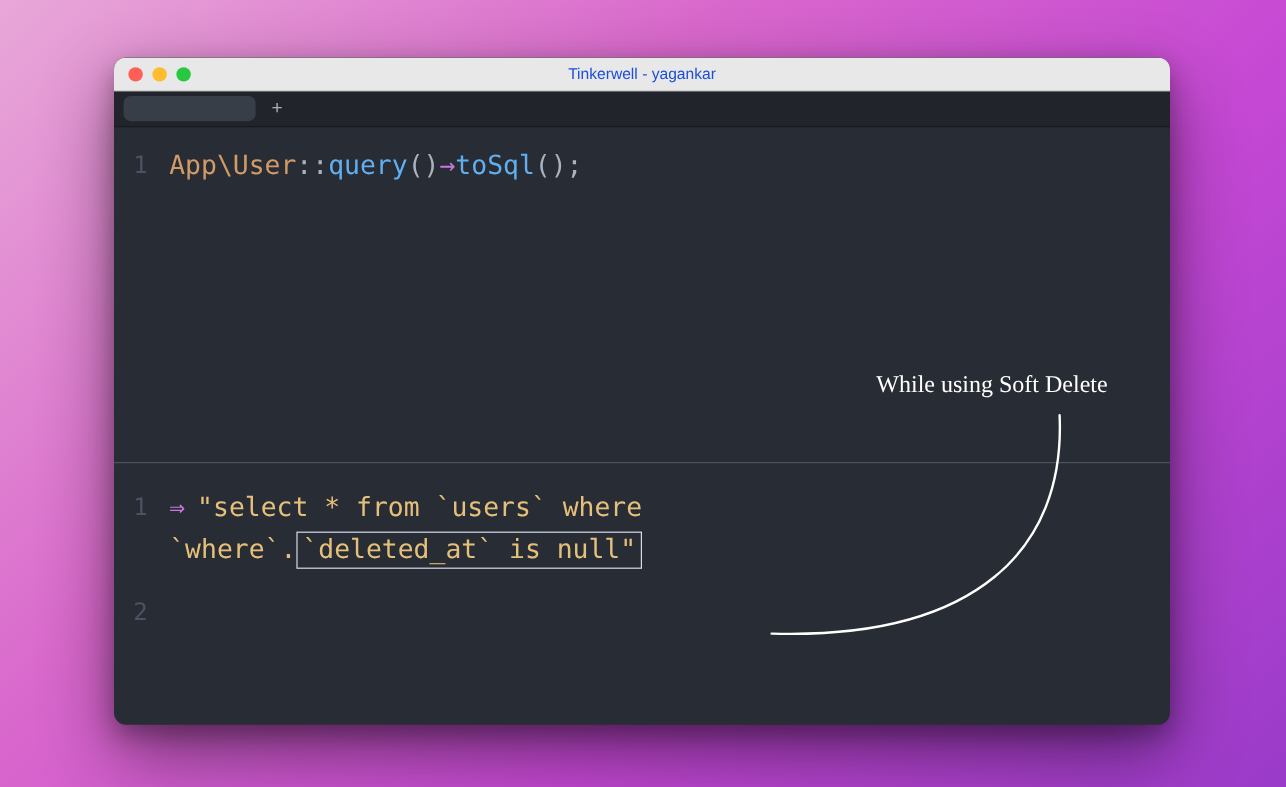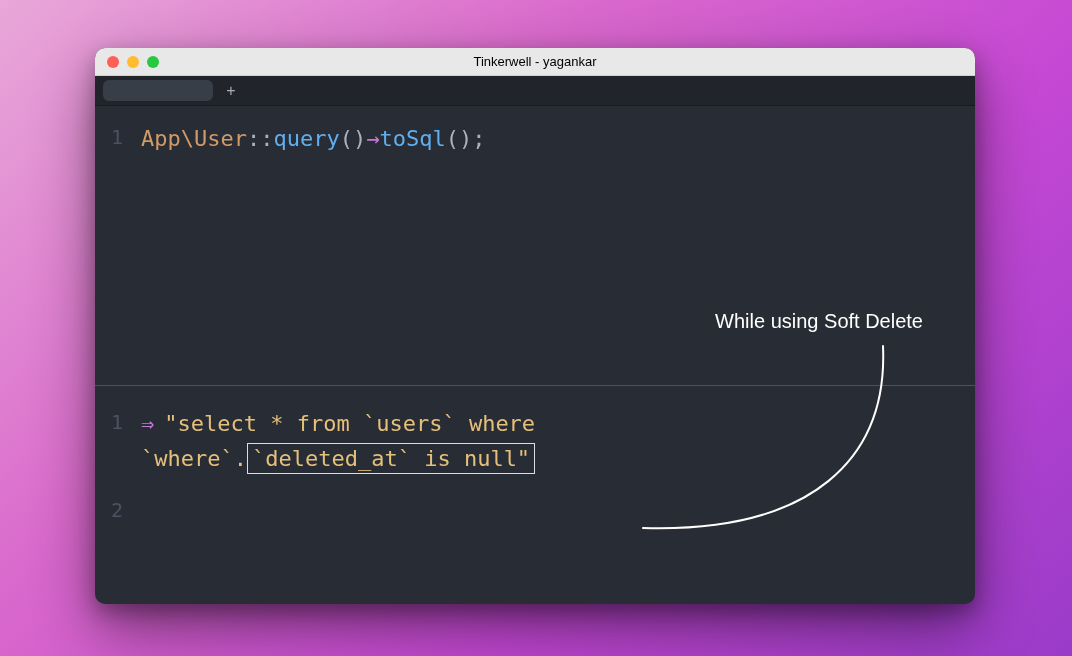--- a/index.html
+++ b/index.html
@@ -37,21 +37,21 @@
     }
     .light { width: 12px; height: 12px; border-radius: 50%; }
     .light.red { background: #ff5f57; }
     .light.yellow { background: #febc2e; }
     .light.green { background: #28c840; }
     .window-title {
       position: absolute;
       left: 50%;
       transform: translateX(-50%);
       font-size: 13px;
-      color: #000000;
+      color: #1d4ed8;
       font-weight: 500;
     }
     .tabbar {
       height: 30px;
       background: #21252b;
       display: flex;
       align-items: stretch;
       border-bottom: 1px solid #181a1f;
     }
     .tab {
@@ -113,21 +113,21 @@
     .highlight-box {
       border: 1.5px solid #d8dde6;
       padding: 2px 4px;
       display: inline;
     }
     .annotation {
       position: absolute;
       right: 52px;
       top: 204px;
       color: #ffffff;
-      font-family: Liberation Sans, sans-serif;
+      font-family: Liberation Serif, serif;
       font-size: 20px;
       font-weight: 400;
     }
     .annotation-curve {
       position: absolute;
       right: 52px;
       top: 232px;
       width: 290px;
       height: 220px;
       pointer-events: none;

